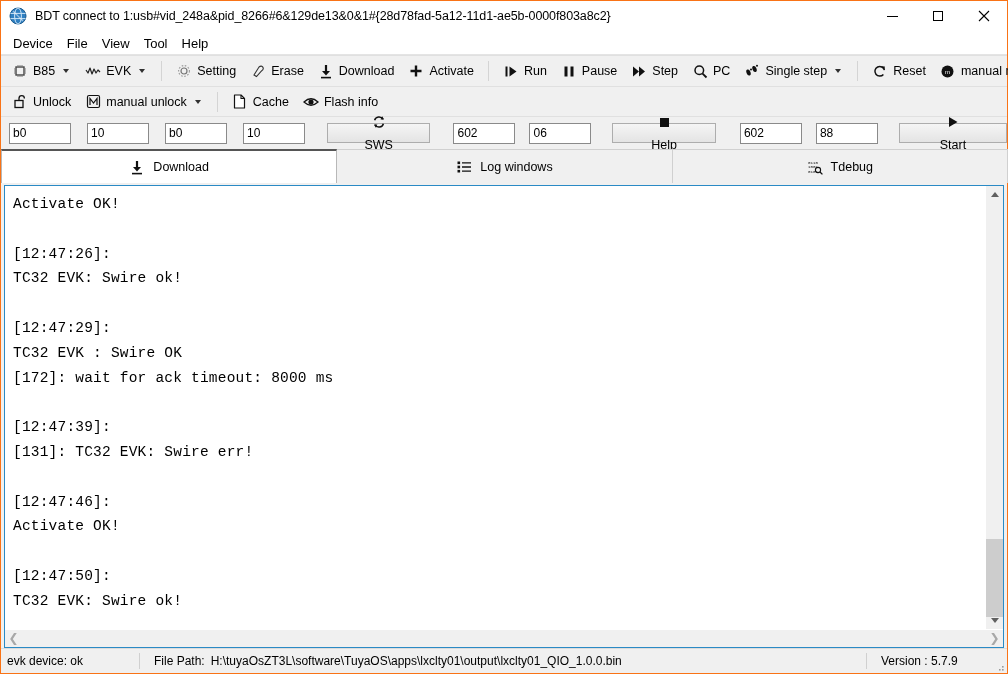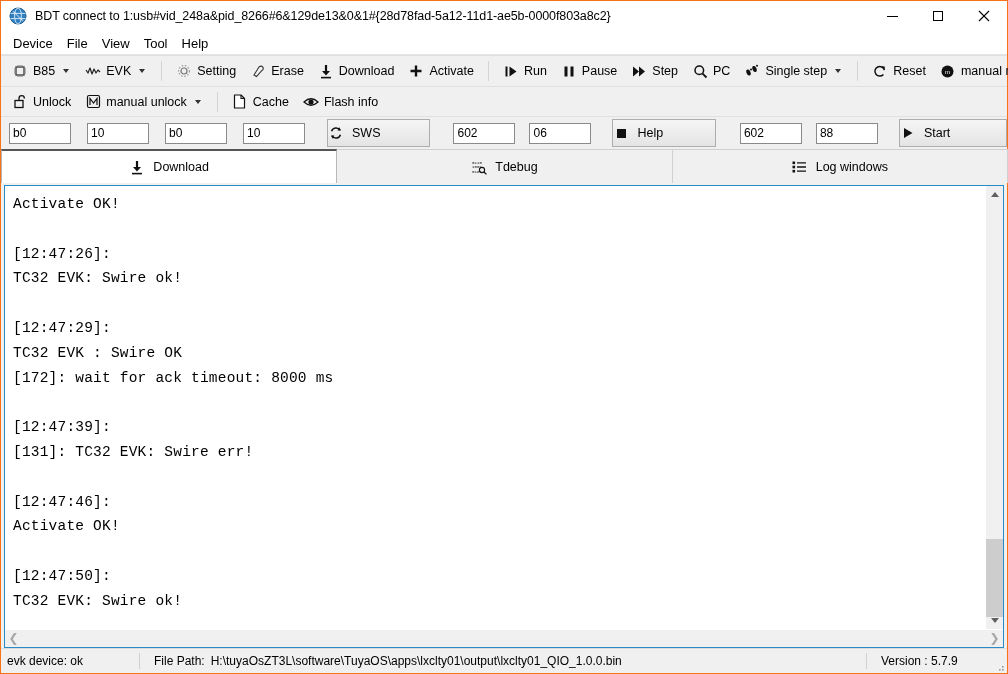--- a/index.html
+++ b/index.html
@@ -129,29 +129,30 @@
     background: #ffffff;
     font-family: "Liberation Sans", sans-serif;
     font-size: 12px;
     color: #000;
     padding: 0 3px;
     line-height: 19px;
     outline: none;
     border-radius: 0;
   }
   .actbtn {
-    height: 28px;
+    height: 20px;
     box-sizing: border-box;
     border: 1px solid #adadad;
     background: linear-gradient(#f5f5f5, #e4e4e4);
     font-size: 12.5px;
     color: #000;
-    display: flex; align-items: center; 
+    display: flex; align-items: center; justify-content: center;
     gap: 8px;
     white-space: nowrap;
+    flex-direction: column;
   }
 
   
   .tabstrip {
     height: 34px;
     display: flex;
     flex: 0 0 auto;
     background: #f0f0f0;
     box-sizing: border-box;
   }
@@ -539,46 +540,46 @@
         <svg width="14" height="15" viewBox="0 0 14 15">
           <path d="M7 1 V8" stroke="#111" stroke-width="2.2"></path>
           <path d="M3 7 L7 11.5 L11 7 Z" fill="#111"></path>
           <path d="M2 13.6 H12" stroke="#111" stroke-width="1.6"></path>
         </svg>
       </span>
       <span>Download</span>
     </div>
     <div class="tab">
       <span class="tb-ico">
-        <svg width="16" height="16" viewBox="0 0 16 16">
-          <g fill="#111" font-size="4.2" font-family="Liberation Mono, monospace">
-            <text x="1" y="4.6">0110</text>
-            <text x="1" y="9.2">1001</text>
-            <text x="1" y="13.8">0101</text>
-          </g>
-          <circle cx="11" cy="11" r="2.6" fill="none" stroke="#111" stroke-width="1.1"></circle>
-          <path d="M13 13 L15.4 15.4" stroke="#111" stroke-width="1.3"></path>
-        </svg>
-      </span>
-      <span>Tdebug</span>
-    </div>
-    <div class="tab">
-      <span class="tb-ico">
         <svg width="15" height="14" viewBox="0 0 15 14">
           <g fill="#111">
             <rect x="0.5" y="1.5" width="2.6" height="2.6"></rect>
             <rect x="0.5" y="5.7" width="2.6" height="2.6"></rect>
             <rect x="0.5" y="9.9" width="2.6" height="2.6"></rect>
           </g>
           <g stroke="#111" stroke-width="1.3">
             <path d="M5 2.8 H14 M5 7 H14 M5 11.2 H14"></path>
           </g>
         </svg>
       </span>
       <span>Log windows</span>
+    </div>
+    <div class="tab">
+      <span class="tb-ico">
+        <svg width="16" height="16" viewBox="0 0 16 16">
+          <g fill="#111" font-size="4.2" font-family="Liberation Mono, monospace">
+            <text x="1" y="4.6">0110</text>
+            <text x="1" y="9.2">1001</text>
+            <text x="1" y="13.8">0101</text>
+          </g>
+          <circle cx="11" cy="11" r="2.6" fill="none" stroke="#111" stroke-width="1.1"></circle>
+          <path d="M13 13 L15.4 15.4" stroke="#111" stroke-width="1.3"></path>
+        </svg>
+      </span>
+      <span>Tdebug</span>
     </div>
   </div>
 
   <div class="logwrap">
     <div class="loginner">
       <div class="logtext" id="logtext"><div>Activate OK!</div><div>&nbsp;</div><div>[12:47:26]:</div><div>TC32 EVK: Swire ok!</div><div>&nbsp;</div><div>[12:47:29]:</div><div>TC32 EVK : Swire OK</div><div>[172]: wait for ack timeout: 8000 ms</div><div>&nbsp;</div><div>[12:47:39]:</div><div>[131]: TC32 EVK: Swire err!</div><div>&nbsp;</div><div>[12:47:46]:</div><div>Activate OK!</div><div>&nbsp;</div><div>[12:47:50]:</div><div>TC32 EVK: Swire ok!</div><div>&nbsp;</div></div>
       <div class="vscroll">
         <div class="sbtn">
             <span class="arr arr-up"></span>
           </div>

